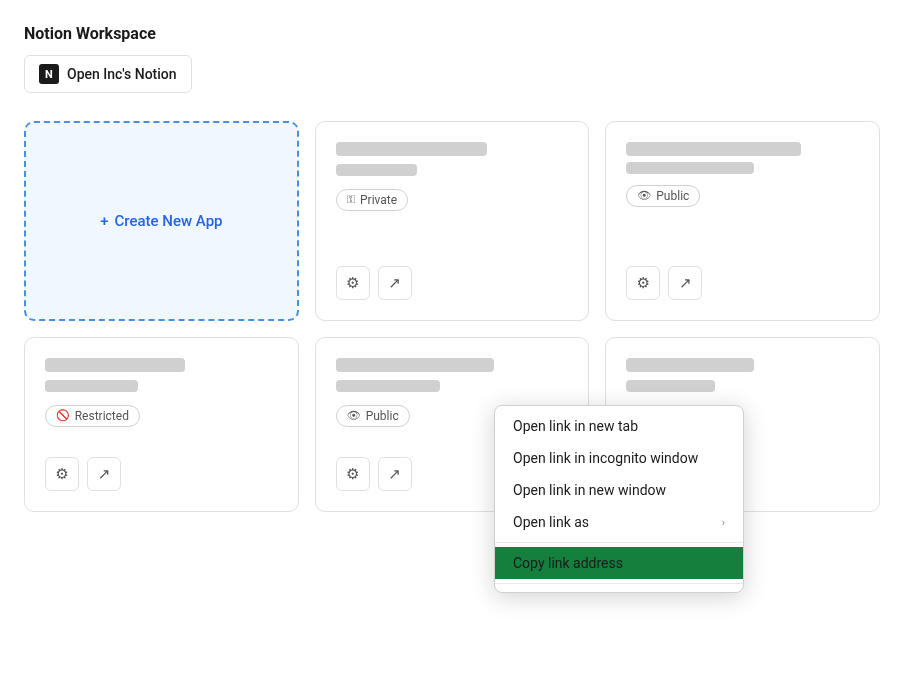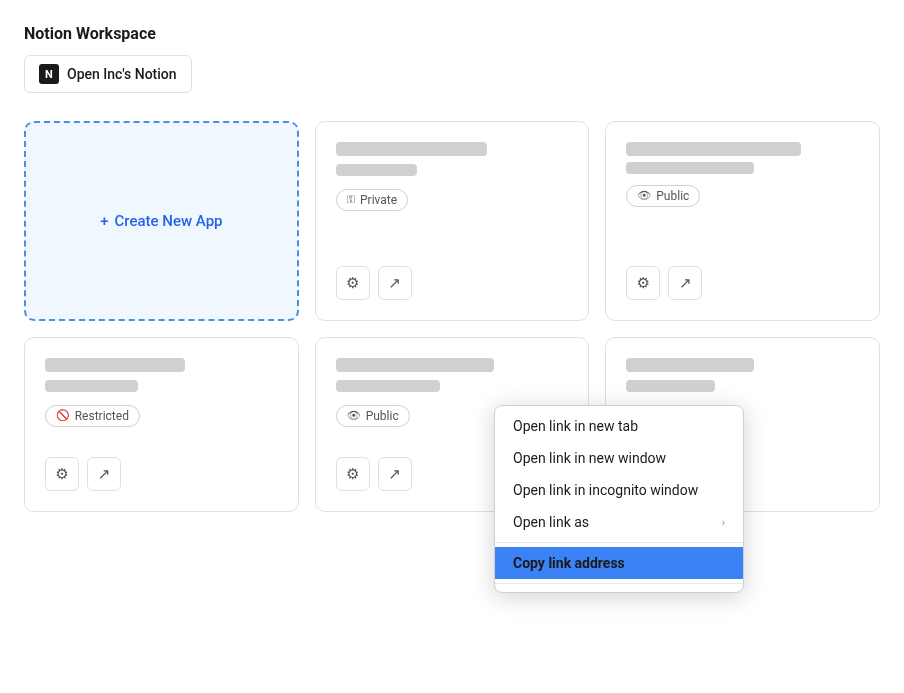--- a/index.html
+++ b/index.html
@@ -165,22 +165,21 @@
       padding: 8px 18px;
       font-size: 14px;
       color: #1a1a1a;
       cursor: pointer;
       display: flex;
       align-items: center;
       justify-content: space-between;
     }
 
     .context-menu-item.highlighted {
-      background: #3b82f6;
-      font-weight: bold;
+      background: #15803d;
     }
 
     .context-menu-divider {
       border: none;
       border-top: 1px solid #e8e8e8;
       margin: 4px 0;
     }
 
     .chevron-right {
       font-size: 11px;
@@ -317,24 +316,24 @@
 
     </div>
   </div>
 </div>
 
 <div class="context-menu">
   <div class="context-menu-item">
     <span>Open link in new tab</span>
   </div>
   <div class="context-menu-item">
+    <span>Open link in incognito window</span>
+  </div>
+  <div class="context-menu-item">
     <span>Open link in new window</span>
-  </div>
-  <div class="context-menu-item">
-    <span>Open link in incognito window</span>
   </div>
   <div class="context-menu-item">
     <span>Open link as</span>
     <span class="chevron-right">›</span>
   </div>
   <hr class="context-menu-divider">
   <div class="context-menu-item highlighted">
     <span>Copy link address</span>
   </div>
   <hr class="context-menu-divider">

